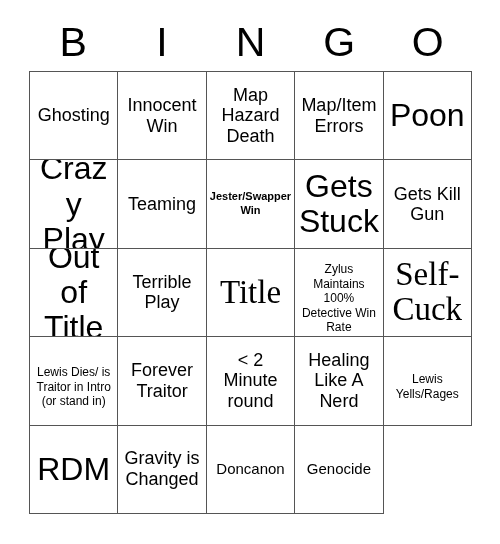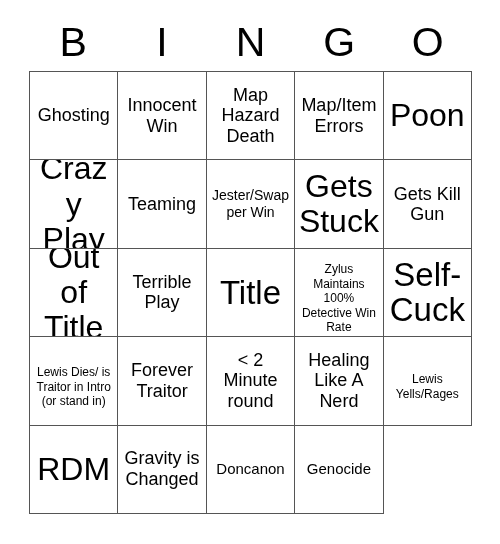--- a/index.html
+++ b/index.html
@@ -70,27 +70,27 @@
   }
   .bingo-cell .cell-text {
     display: block;
     width: 100%;
     line-height: 1.12;
     word-wrap: break-word;
     overflow-wrap: break-word;
     color: #000000;
   }
   
-  .fs-xxl .cell-text { font-size: 33px; line-height: 1.08; }
+  .fs-xxl .cell-text { font-size: 33px; line-height: 1.08; font-family: Liberation Serif, serif; }
   .fs-xl  .cell-text { font-size: 32px; line-height: 1.10; }
   .fs-lg  .cell-text { font-size: 18px; line-height: 1.14; }
   .fs-md  .cell-text { font-size: 18px; line-height: 1.16; }
   .fs-sm  .cell-text { font-size: 15px; line-height: 1.18; }
   .fs-xs  .cell-text { font-size: 12px; line-height: 1.22; margin-top: 12px; }
-  .fs-xxs .cell-text { font-size: 14px; line-height: 1.24; }
+  .fs-xxs .cell-text { font-size: 11px; line-height: 1.24; font-weight: bold; }
 </style>
 </head>
 <body>
 
 <div id="bingo-card">
 
   <div id="bingo-header">
       <div class="header-letter">B</div>
       <div class="header-letter">I</div>
       <div class="header-letter">N</div>

